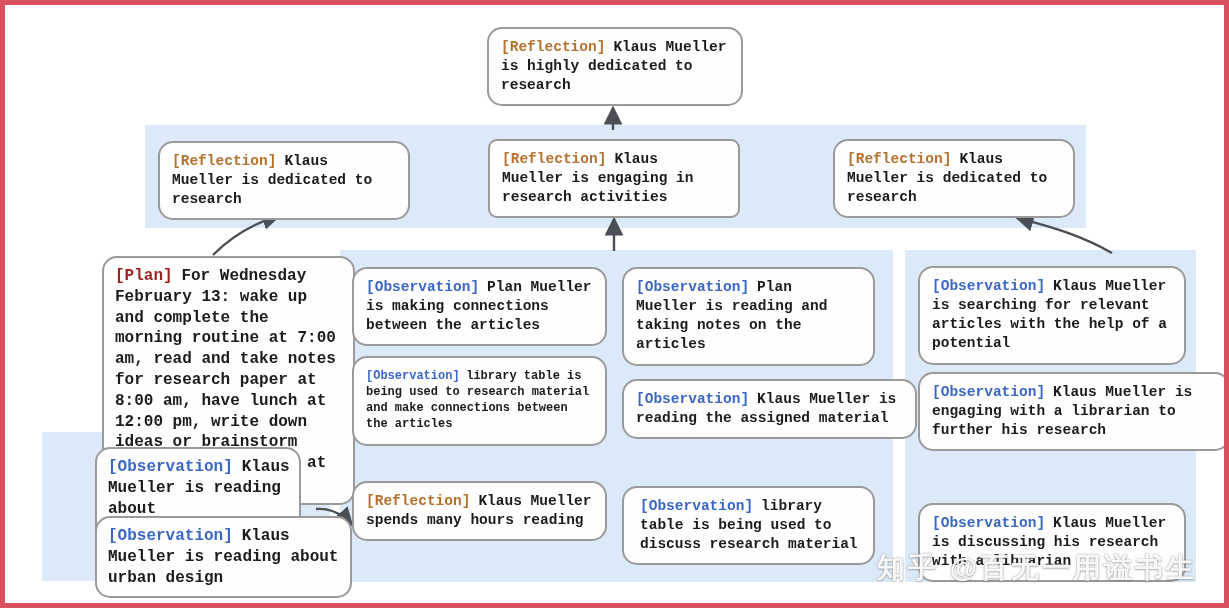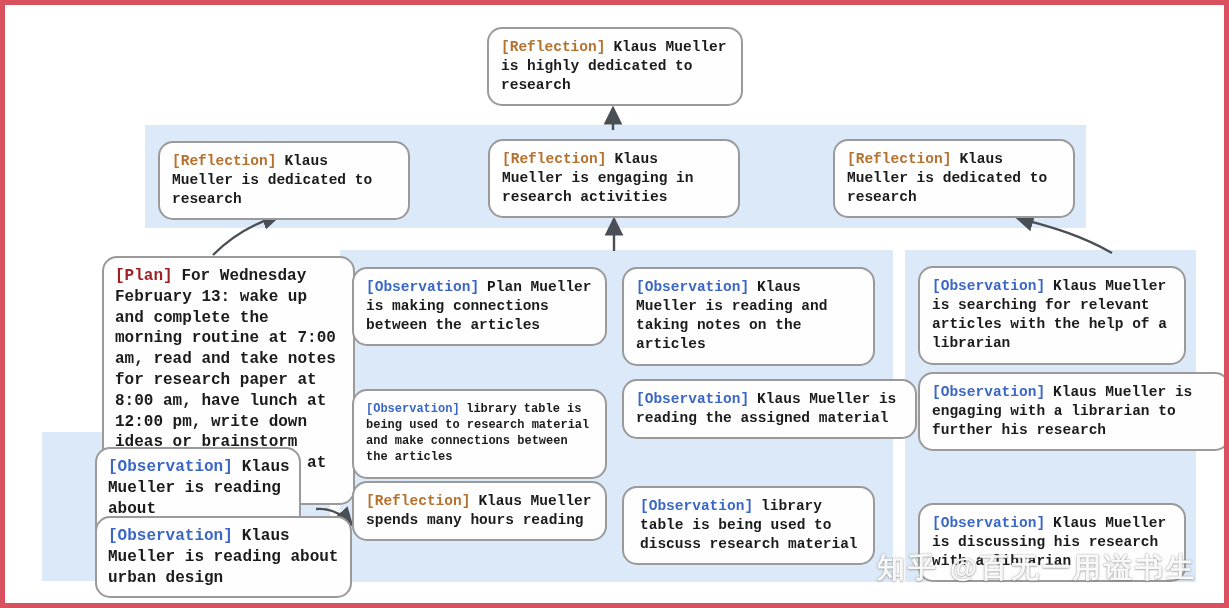--- a/index.html
+++ b/index.html
@@ -21,27 +21,27 @@
   .fs-xs { font-size:12px;   line-height:1.33; padding:11px 12px; }
 
   .tag { margin-right:0.55em; }
   .tag-reflection  { color:var(--tag-reflection,#b5722f); }
   .tag-observation { color:var(--tag-observation,#3a67c6); }
   .tag-plan        { color:var(--tag-plan,#9e1f1f); }
 
   
   .n-root   { left:487px; top:27px;  width:256px; }
   .n-l2l    { left:158px; top:141px; width:252px; }
-  .n-l2m    { left:488px; top:139px; width:252px; }
+  .n-l2m    { left:488px; top:139px; width:252px;border-radius:9px; }
   .n-l2r    { left:833px; top:139px; width:242px; }
   .n-plan   { left:62px;  top:256px; width:253px; }
   .n-lo1    { left:55px;  top:447px; width:206px; }
   .n-lo2    { left:55px;  top:516px; width:257px; }
   .n-m1a    { left:352px; top:267px; width:255px; }
-  .n-m1b    { left:352px; top:389px; width:255px; }
+  .n-m1b    { left:352px; top:356px; width:255px; }
   .n-m1c    { left:352px; top:481px; width:255px; }
   .n-m2a    { left:622px; top:267px; width:253px; }
   .n-m2b    { left:622px; top:379px; width:295px; }
   .n-m2c    { left:622px; top:486px; width:253px;padding-left:16px; }
   .n-r1     { left:918px; top:266px; width:268px; }
   .n-r2     { left:918px; top:372px; width:312px; }
   .n-r3     { left:918px; top:479px; width:268px;margin-top:24px; }
 
   svg.arrows { position:absolute; left:0; top:0; z-index:5; }
   .arrow { stroke:var(--arrow-gray,#4a4f55); stroke-width:2.4; fill:none; marker-end:url(#ah); }
@@ -106,33 +106,33 @@
 
 <div class="node n-m1b fs-xs">
   <span class="tag tag-observation">[Observation]</span><span>library table is being used to research material and make connections between the articles</span>
 </div>
 
 <div class="node n-m1c">
   <span class="tag tag-reflection">[Reflection]</span><span>Klaus Mueller spends many hours reading</span>
 </div>
 
 <div class="node n-m2a">
-  <span class="tag tag-observation">[Observation]</span><span>Klaus Mueller is reading and taking notes on the articles</span>
+  <span class="tag tag-observation">[Observation]</span><span>Plan Mueller is reading and taking notes on the articles</span>
 </div>
 
 <div class="node n-m2b">
   <span class="tag tag-observation">[Observation]</span><span>Klaus Mueller is reading the assigned material</span>
 </div>
 
 <div class="node n-m2c">
   <span class="tag tag-observation">[Observation]</span><span>library table is being used to discuss research material</span>
 </div>
 
 <div class="node n-r1">
-  <span class="tag tag-observation">[Observation]</span><span>Klaus Mueller is searching for relevant articles with the help of a librarian</span>
+  <span class="tag tag-observation">[Observation]</span><span>Klaus Mueller is searching for relevant articles with the help of a potential</span>
 </div>
 
 <div class="node n-r2">
   <span class="tag tag-observation">[Observation]</span><span>Klaus Mueller is engaging with a librarian to further his research</span>
 </div>
 
 <div class="node n-r3">
   <span class="tag tag-observation">[Observation]</span><span>Klaus Mueller is discussing his research with a librarian</span>
 </div>
 

